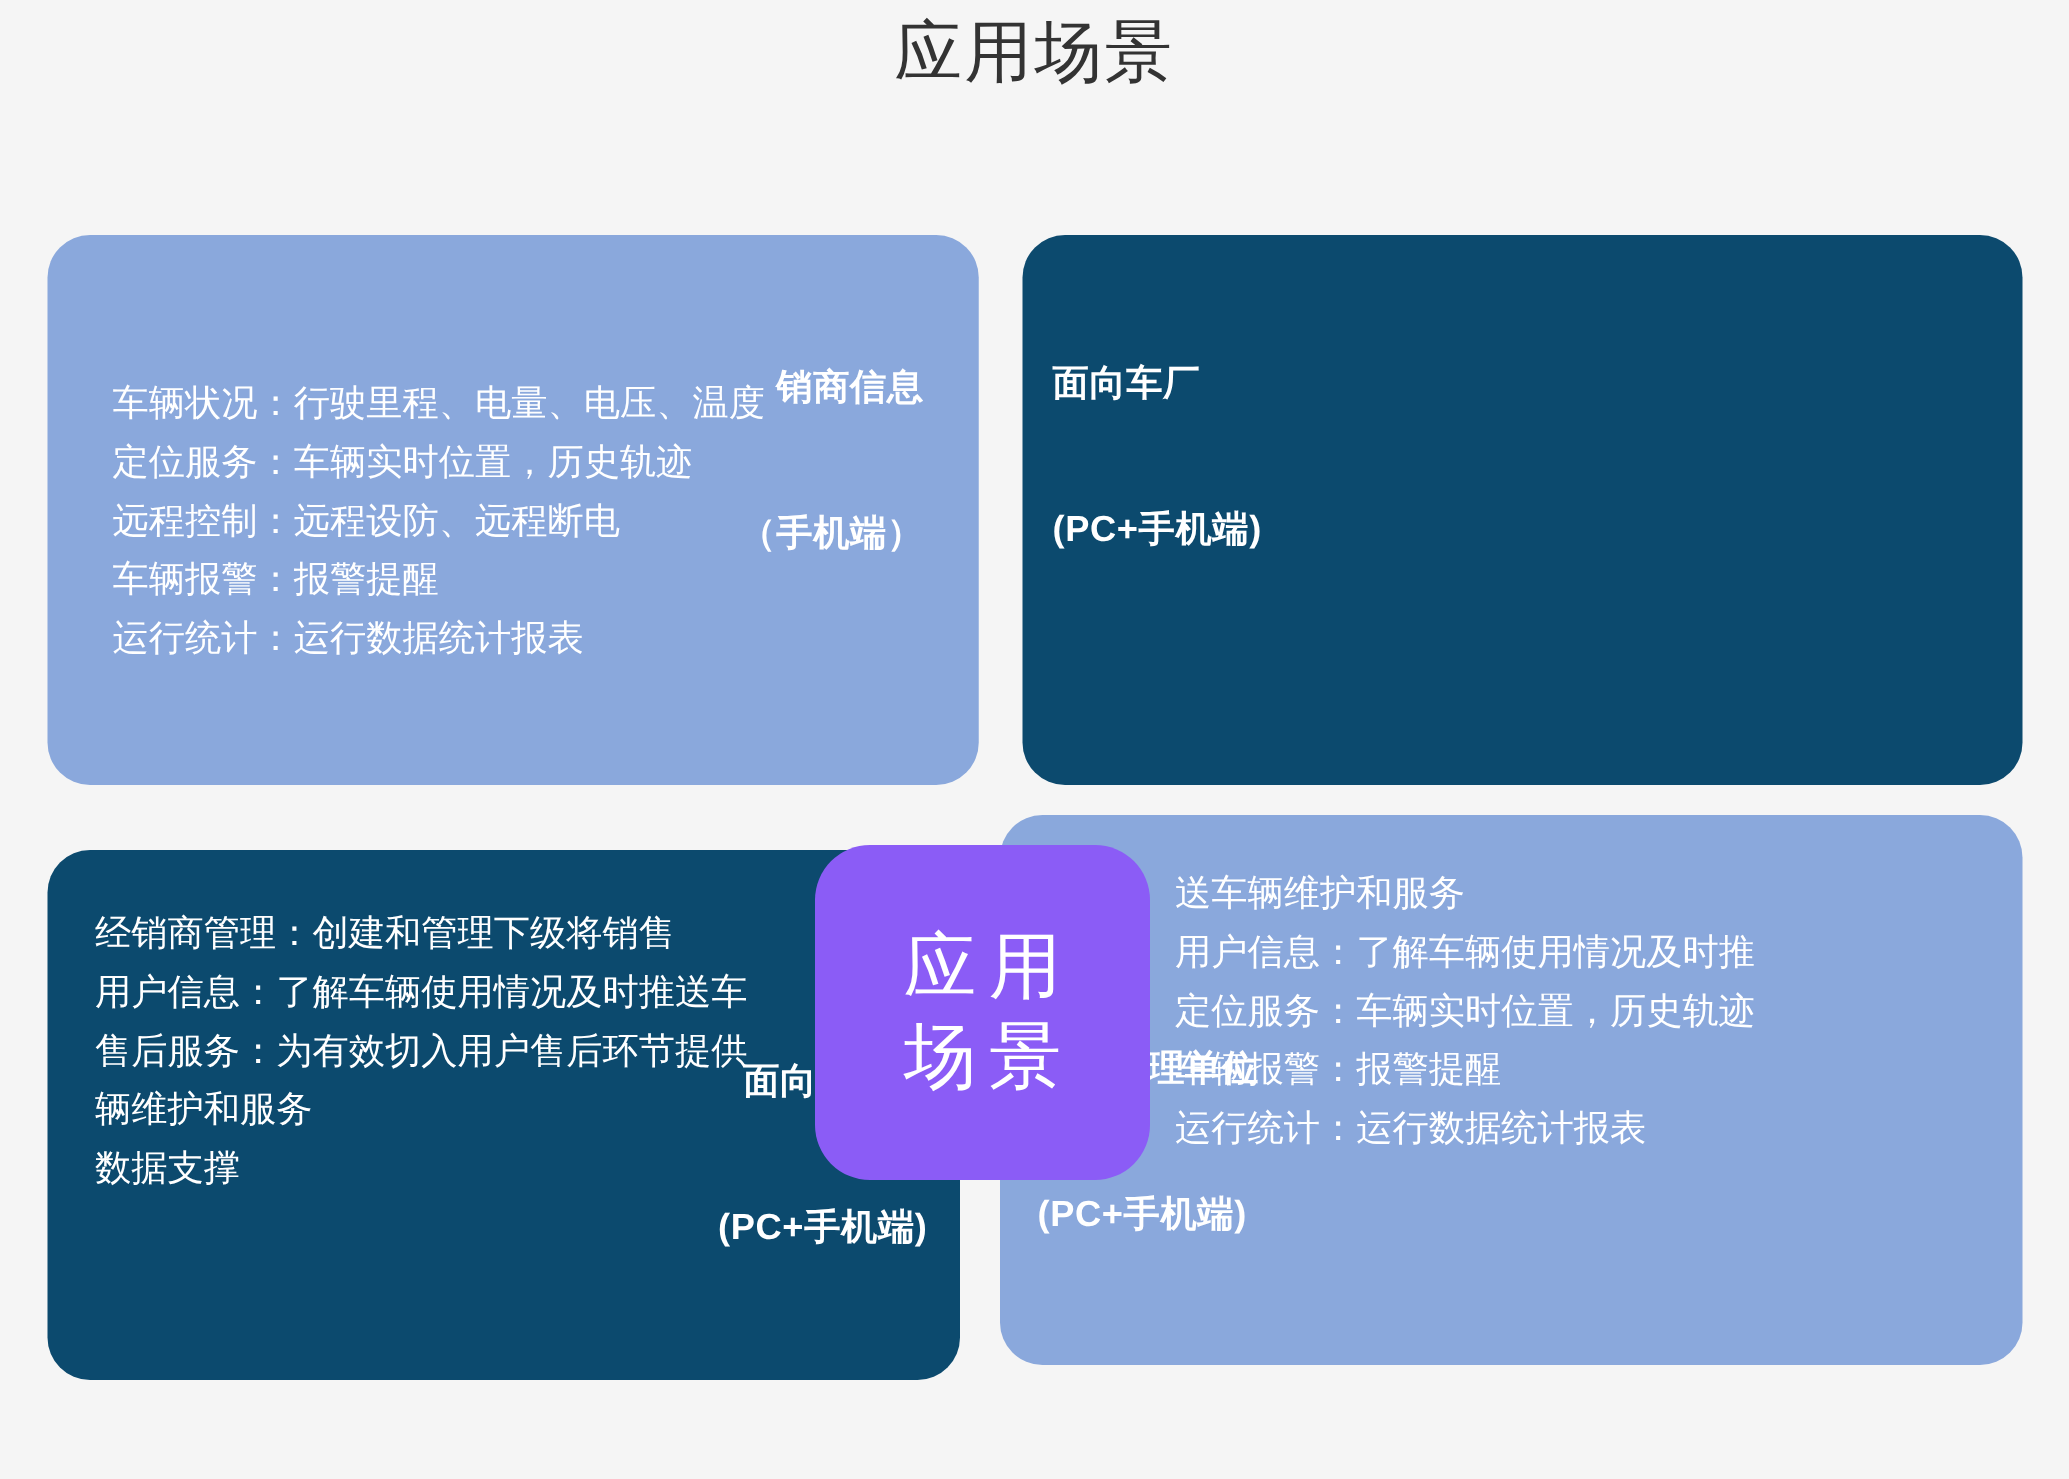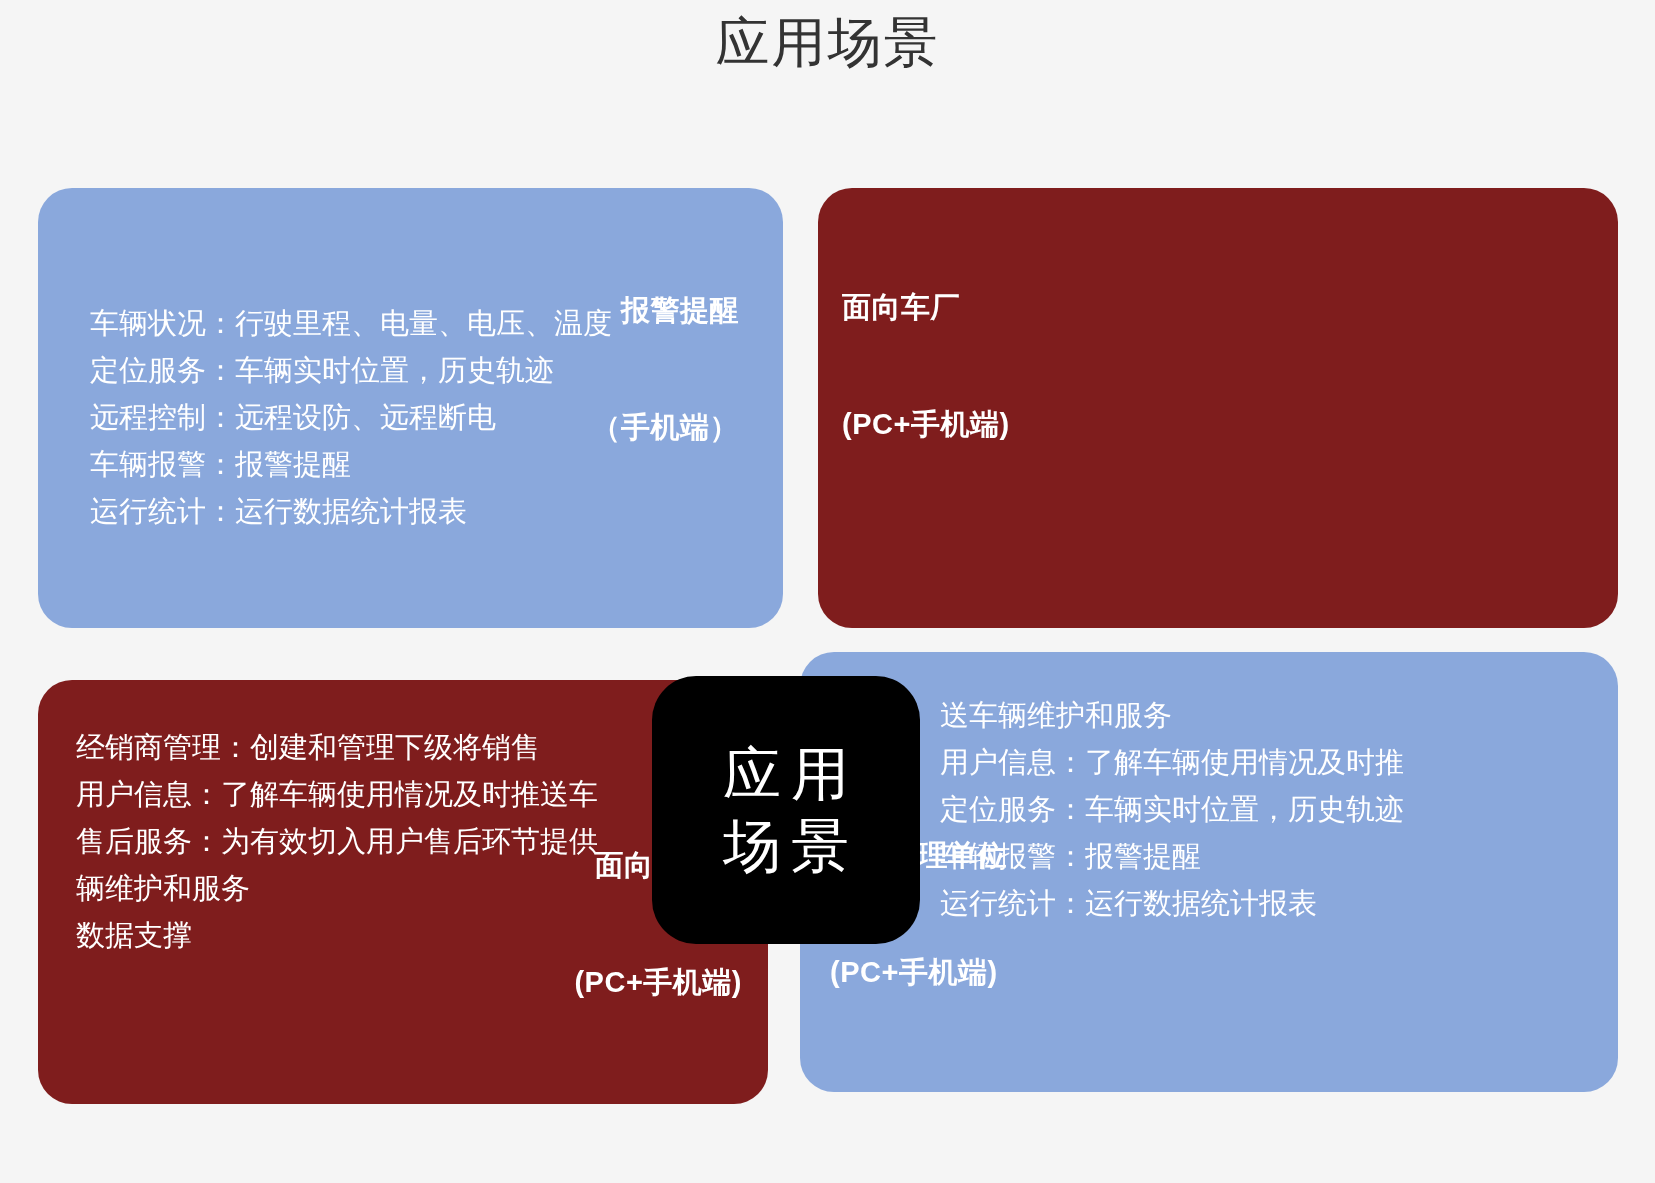--- a/index.html
+++ b/index.html
@@ -38,21 +38,21 @@
 
   .panel {
     position: absolute;
     border-radius: 34px;
     box-sizing: border-box;
     overflow: hidden;
     color: #ffffff;
   }
 
   .panel-blue { background: #8AA8DC; }
-  .panel-gray { background: #7f1d1d; }
+  .panel-gray { background: #0c4a6e; }
 
   
   #panel-owner     { left: 38px;  top: 8px;   width: 745px; height: 440px; }
   #panel-factory   { left: 818px; top: 8px;   width: 800px; height: 440px; }
   #panel-dealer    { left: 38px;  top: 500px; width: 730px; height: 424px; }
   #panel-admin     { left: 800px; top: 472px; width: 818px; height: 440px; }
 
   .panel-header {
     font-size: 29px;
     font-weight: bold;
@@ -106,21 +106,21 @@
     position: absolute; left: 30px; bottom: 22px;
   }
 
   .center-badge {
     position: absolute;
     left: 652px;
     top: 496px;
     width: 268px;
     height: 268px;
     border-radius: 44px;
-    background: #000000;
+    background: #8b5cf6;
     color: #ffffff;
     display: flex;
     flex-direction: column;
     align-items: center;
     justify-content: center;
     z-index: 10;
   }
   .center-badge .badge-line {
     font-size: 58px;
     line-height: 72px;
@@ -131,21 +131,21 @@
 </style>
 </head>
 <body>
 
 <div class="page-title">应用场景</div>
 
 <div class="board">
 
   <div class="panel panel-blue" id="panel-owner">
     <div class="panel-header panel-header-right">
-      <div>报警提醒</div>
+      <div>销商信息</div>
       <div>（手机端）</div>
     </div>
     <div class="panel-body">
       <div class="line">车辆状况：行驶里程、电量、电压、温度</div>
       <div class="line">定位服务：车辆实时位置，历史轨迹</div>
       <div class="line">远程控制：远程设防、远程断电</div>
       <div class="line">车辆报警：报警提醒</div>
       <div class="line">运行统计：运行数据统计报表</div>
     </div>
   </div>

